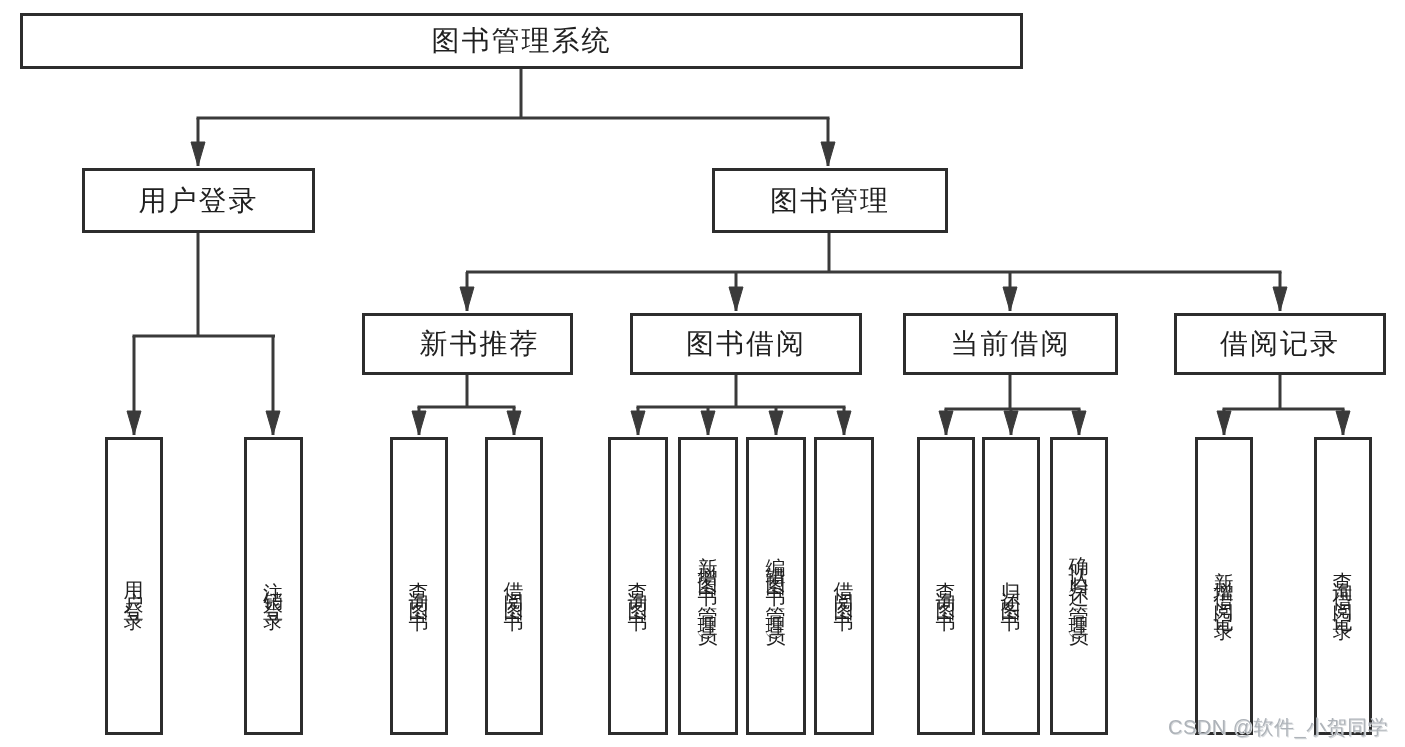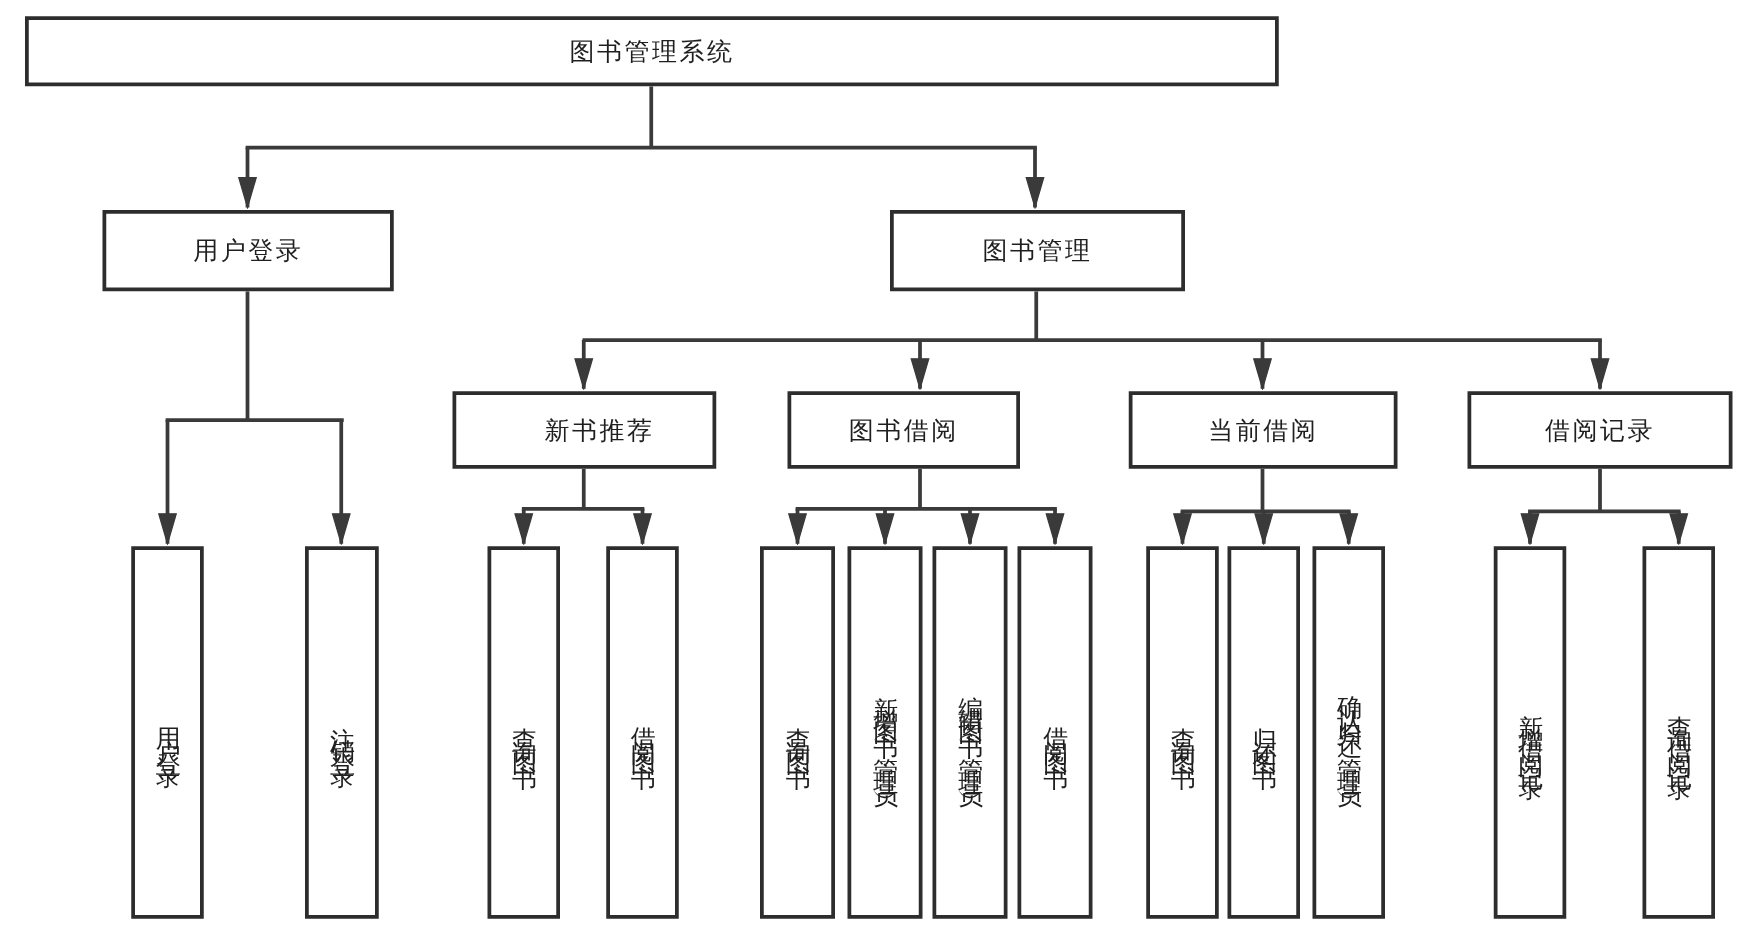--- a/index.html
+++ b/index.html
@@ -23,40 +23,40 @@
   }
   .node {
     position: absolute;
     box-sizing: border-box;
     border: 3px solid #2d2d2d;
     background: #ffffff;
     display: flex;
     align-items: center;
     justify-content: center;
     color: #1f1f1f;
-    font-size: 20px;
+    font-size: 28px;
     letter-spacing: 2px;
     z-index: 2;
   }
   .leaf {
     font-size: 20px;
   }
   .vtext {
     writing-mode: vertical-rl;
     text-orientation: mixed;
     letter-spacing: 10px;
     line-height: 1;
     white-space: nowrap;
   }
   
   .n-root   { left: 20px;   top: 13px;  width: 1003px; height: 56px; }
   .n-login  { left: 82px;   top: 168px; width: 233px;  height: 65px; }
   .n-mgmt   { left: 712px;  top: 168px; width: 236px;  height: 65px; align-items: center; }
   .n-rec    { left: 362px;  top: 313px; width: 211px;  height: 62px; padding-left: 24px; }
-  .n-bor    { left: 630px;  top: 313px; width: 186px;  height: 62px; }
+  .n-bor    { left: 630px;  top: 313px; width: 232px;  height: 62px; }
   .n-cur    { left: 903px;  top: 313px; width: 215px;  height: 62px; }
   .n-rcd    { left: 1174px; top: 313px; width: 212px;  height: 62px; }
   .lf       { top: 437px; height: 298px; }
   .lf-a1 { left: 105px;  width: 58px; }
   .lf-a2 { left: 244px;  width: 59px; }
   .lf-b1 { left: 390px;  width: 58px; }
   .lf-b2 { left: 485px;  width: 58px; }
   .lf-c1 { left: 608px;  width: 60px; }
   .lf-c2 { left: 678px;  width: 60px; }
   .lf-c3 { left: 746px;  width: 60px; }
@@ -195,14 +195,15 @@
     <span class="vtext">确认归还（管理员）</span>
   </div>
 
   <div class="node leaf lf lf-e1">
     <span class="vtext">新增借阅记录</span>
   </div>
   <div class="node leaf lf lf-e2">
     <span class="vtext">查询借阅记录</span>
   </div>
 
+  <div id="watermark">CSDN @软件_小贺同学</div>
 
 </div>
 
 </body></html>

